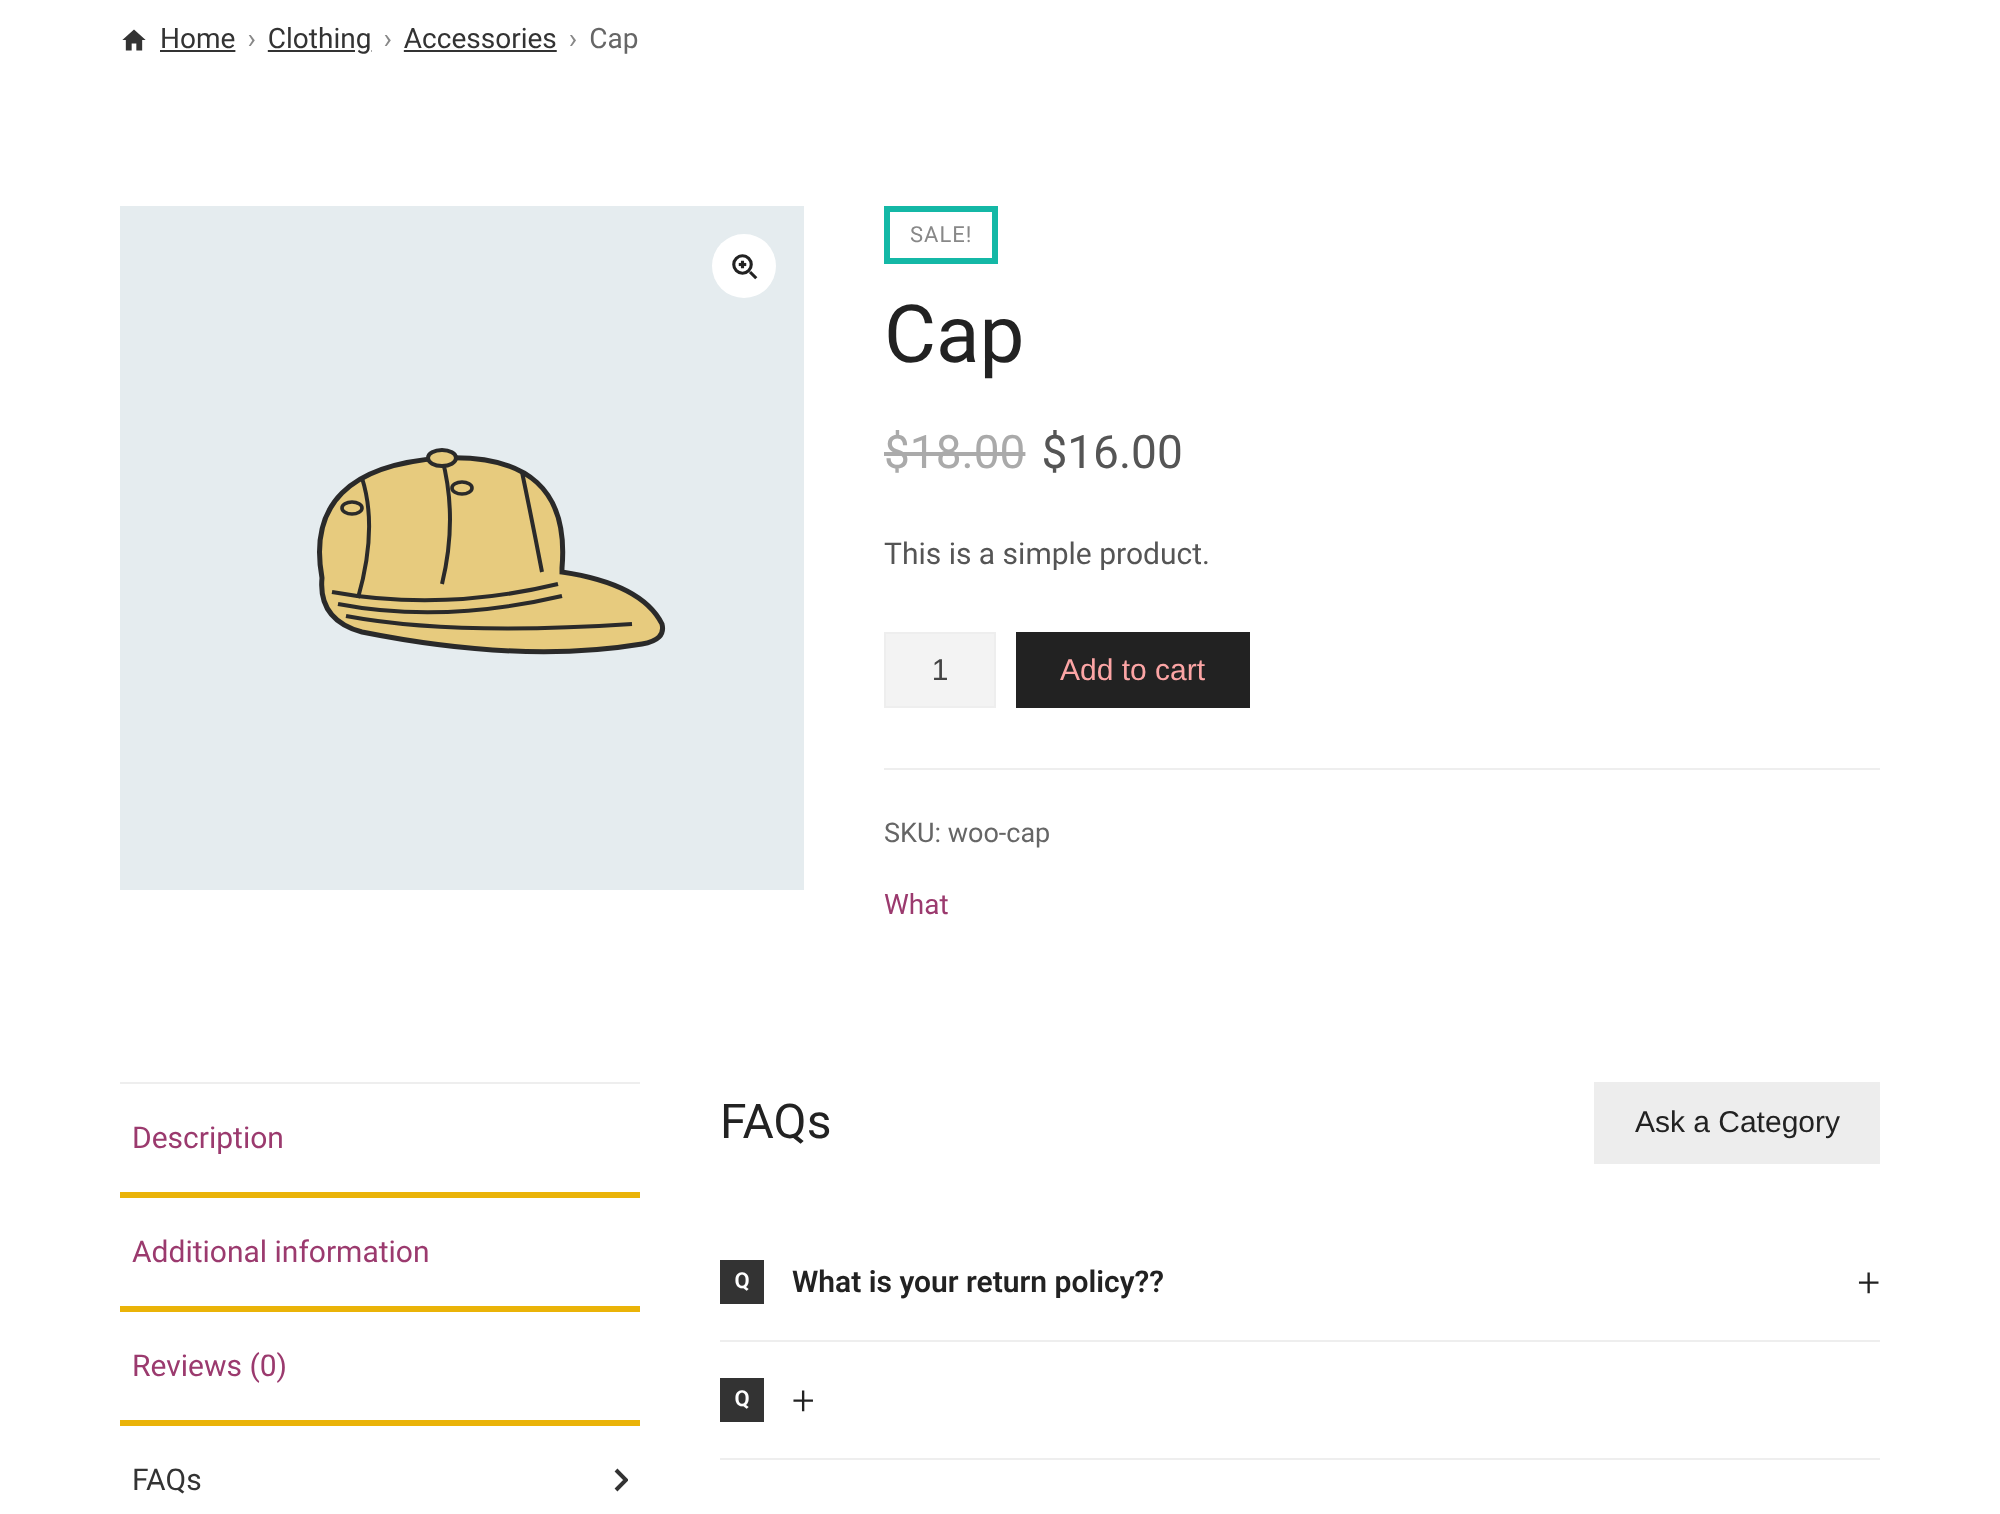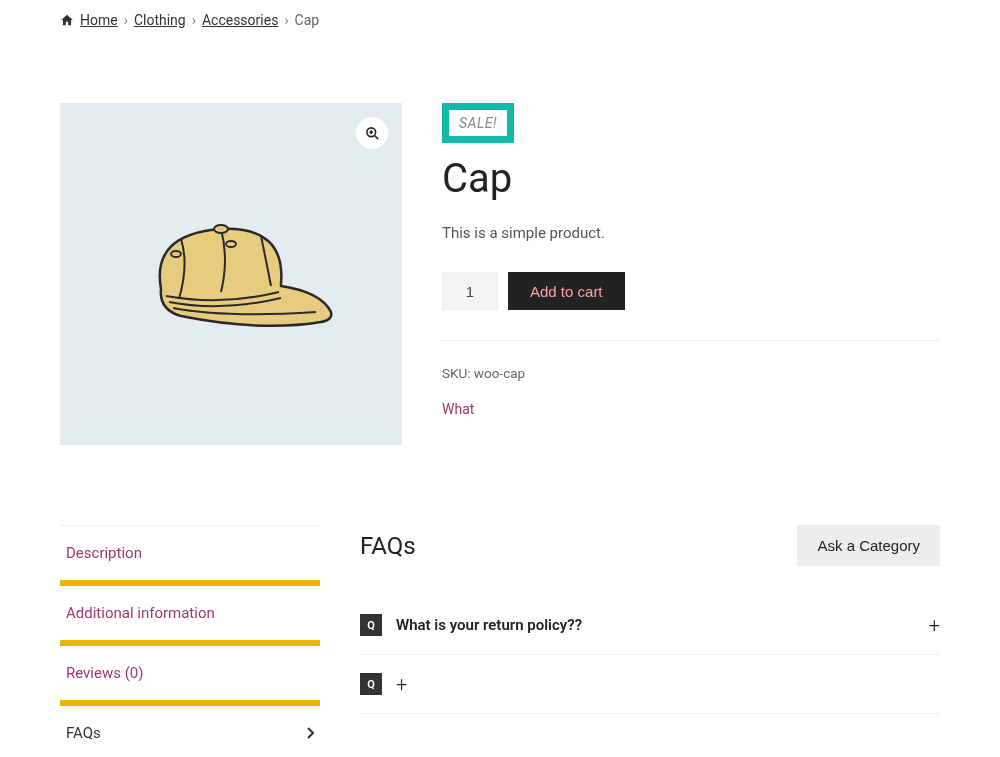--- a/index.html
+++ b/index.html
@@ -6,35 +6,35 @@
 body { font-family: -apple-system, BlinkMacSystemFont, "Segoe UI", Roboto, Helvetica, Arial, sans-serif; background: #fff; color: #333; width: 1000px; }
 .container { padding: 12px 60px 40px 60px; }
 .breadcrumb { font-size: 14px; color: #666; display: flex; align-items: center; gap: 6px; }
 .breadcrumb a { color: #333; }
 .breadcrumb .sep { color: #888; }
 .breadcrumb .current { color: #666; }
 .product-row { display: flex; gap: 40px; margin-top: 75px; }
 .gallery { width: 342px; height: 342px; background: #e5ecef; position: relative; display:flex; align-items:center; justify-content:center;}
 .zoom { position:absolute; top:14px; right:14px; width:32px; height:32px; background:#fff; border-radius:50%; display:flex;align-items:center;justify-content:center; font-size:15px;color:#222;}
 .summary { flex: 1; }
-.sale-badge { display:inline-block; border:7px solid #14b8a6; color:#888; font-size:14px; letter-spacing:0.5px; padding:5px 10px; margin-bottom:12px;font-style:italic;}
+.sale-badge { display:inline-block; border:3px solid #14b8a6; color:#888; font-size:11px; letter-spacing:0.5px; padding:5px 10px; margin-bottom:12px;}
 .title { font-size: 40px; font-weight: 400; color:#222; margin-bottom: 22px;}
 .price { font-size: 23px; margin-bottom: 28px;}
 .price .old { color:#aaa; text-decoration: line-through; margin-right: 8px;}
 .price .new { color:#555; }
 .shortdesc { color:#555; font-size: 15px; margin-bottom: 30px;}
 .cart-row { display:flex; gap:10px; padding-bottom:30px; border-bottom:1px solid #eee; margin-bottom:20px;}
 .qty { width:56px; height:38px; border:1px solid #eee; background:#f3f3f3; text-align:center; font-size:15px; color:#444;}
 .add-btn { background:#222; color:#fca5a5; border:none; padding: 0 22px; height:38px; font-size:15px; cursor:pointer;}
 .meta { font-size:13.5px; color:#666; line-height:1.9;}
 .meta a { color:#333; text-decoration:underline;}
 .edit-link { display:block; margin-top:14px; color:#9b3a6e; font-size:14px; text-decoration:none;}
 .tabs-row { display:flex; gap:40px; margin-top:80px; align-items:flex-start;}
 .tab-list { width:260px; }
-.tab-list .tab { padding:18px 6px; border-bottom:6px solid #eab308; font-size:15px; color:#9b3a6e; cursor:pointer; display:flex; justify-content:space-between; align-items:center;}
+.tab-list .tab { padding:18px 6px; border-bottom:3px solid #eab308; font-size:15px; color:#9b3a6e; cursor:pointer; display:flex; justify-content:space-between; align-items:center;}
 .tab-list .tab:first-child { border-top:1px solid #eee;}
 .tab-list .tab.active { color:#333; }
 .tab-list .tab .chev { color:#555;}
 .panel { flex:1; }
 .panel h2 { font-size:24px; font-weight:400; color:#222;}
 .panel-head { display:flex; justify-content:space-between; align-items:center; margin-bottom:30px;}
 .ask-btn { background:#ededed; border:none; padding:12px 20px; font-size:15px; color:#222; cursor:pointer; font-weight:500;}
 .faq-item { display:flex; align-items:center; gap:14px; padding:17px 0; border-bottom:1px solid #eee; cursor:pointer;}
 .faq-item .q-badge { width:22px; height:22px; background:#333; color:#fff; display:flex;align-items:center;justify-content:center; font-size:11px; font-weight:600;}
 .faq-item .q-text { flex:1; font-size:15px; font-weight:600; color:#222;}
@@ -80,20 +80,23 @@
             <line x1="16" y1="16" x2="21" y2="21"></line>
             <line x1="10" y1="7" x2="10" y2="13"></line>
             <line x1="7" y1="10" x2="13" y2="10"></line>
           </svg>
       </div>
     </div>
 
     <div class="summary">
       <span class="sale-badge">SALE!</span>
       <h1 class="title">Cap</h1>
+      <div class="price">
+        <span class="old">$18.00</span><span class="new">$16.00</span>
+      </div>
       <p class="shortdesc">This is a simple product.</p>
       <div class="cart-row">
         <input class="qty" type="text" value="1" style="">
         <button class="add-btn">Add to cart</button>
       </div>
       <div class="meta">
         <div><span>SKU: </span><span>woo-cap</span></div>
       </div>
       <a href="#" class="edit-link">What</a>
     </div>

